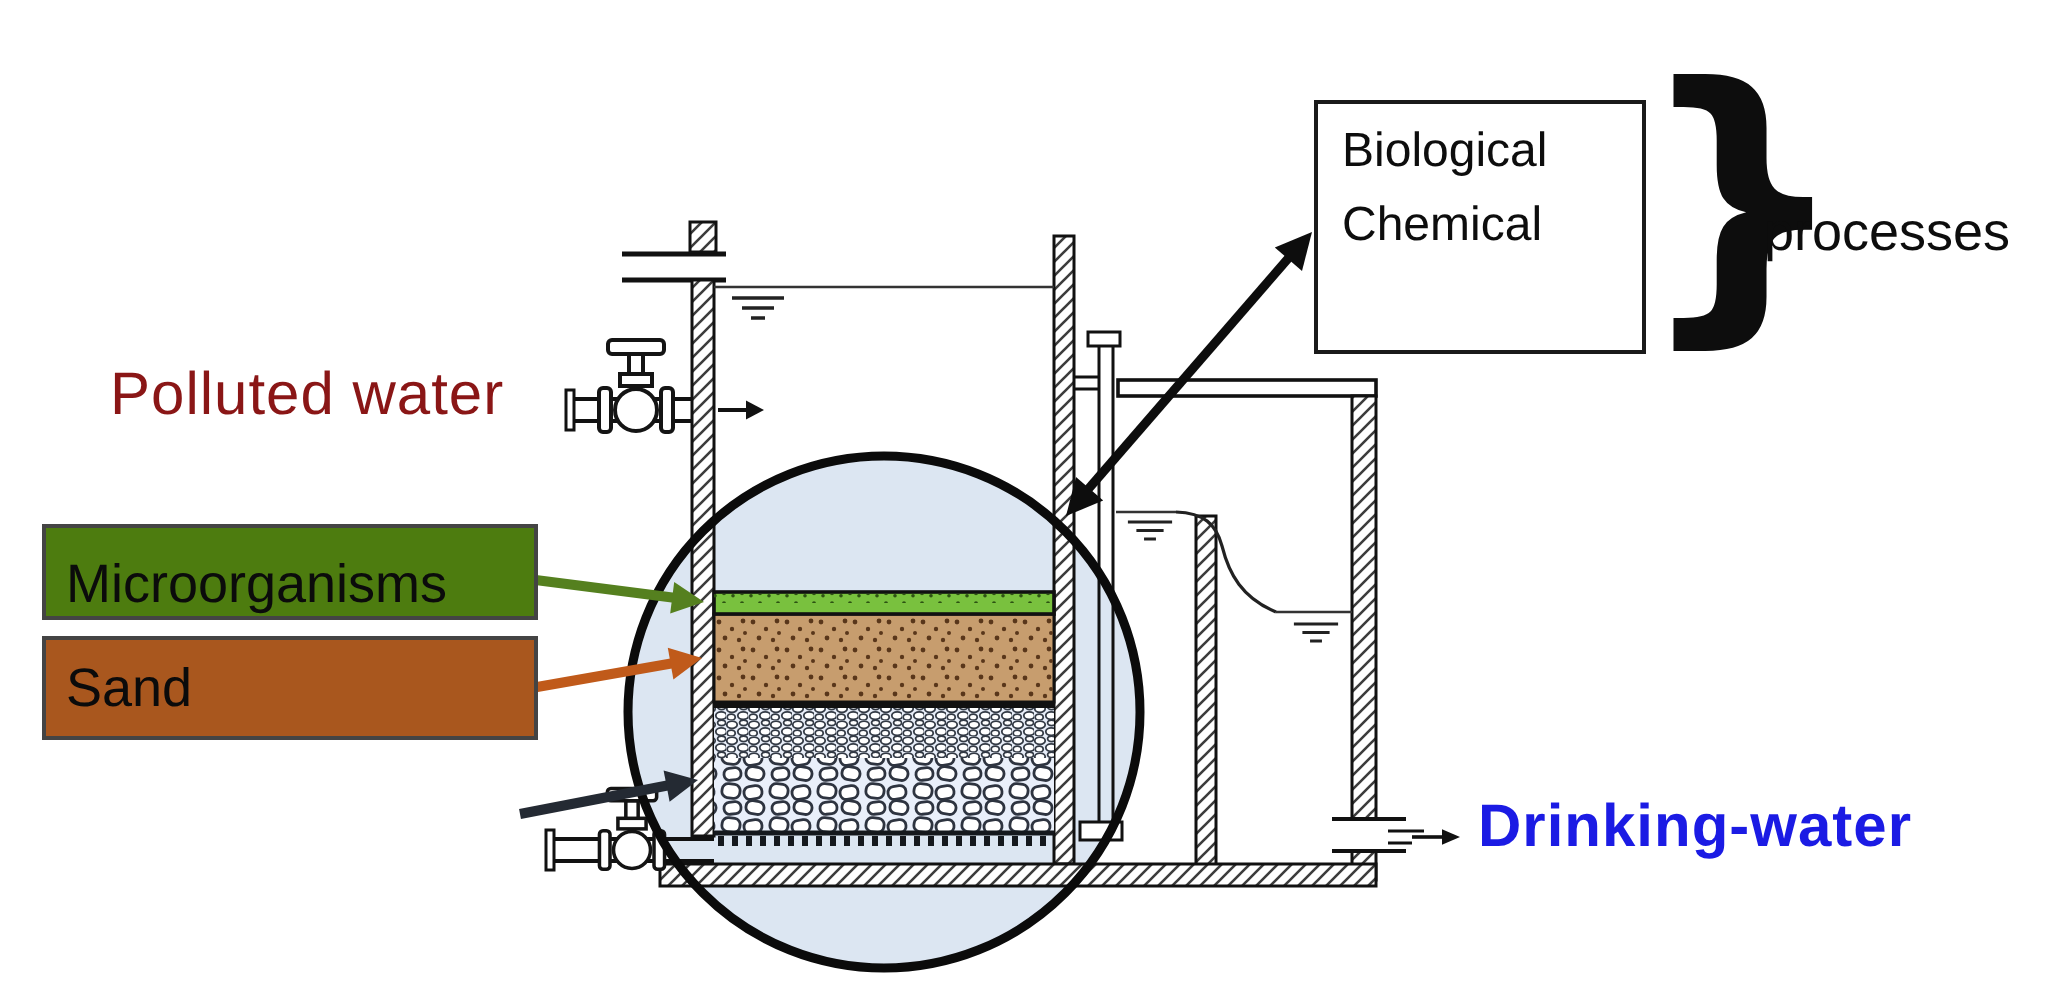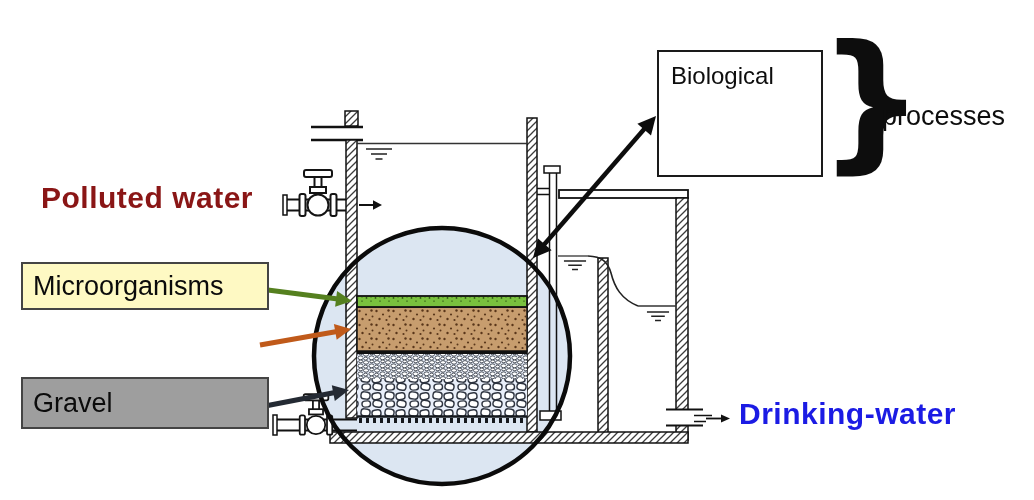--- a/index.html
+++ b/index.html
@@ -2,21 +2,21 @@
 <html><head>
 <meta charset="utf-8">
 <style>
   html,body{margin:0;padding:0;background:#fff;}
   .canvas{
     position:relative;width:1034px;height:500px;overflow:hidden;background:#fff;
     font-family:"Liberation Sans","DejaVu Sans",sans-serif;
   }
   .canvas svg.art{position:absolute;left:0;top:0;}
   .lbl{position:absolute;white-space:nowrap;color:#111;}
-  .lbl-polluted{left:41px;top:181px;font-size:30px;font-weight:bold;letter-spacing:.5px;}
+  .lbl-polluted{left:55px;top:181px;font-size:30px;font-weight:normal;letter-spacing:.5px;}
   .lbl-drinking{left:739px;top:397px;font-size:30px;font-weight:bold;letter-spacing:.5px;}
   .legend-box{
     position:absolute;left:21px;width:234px;display:flex;align-items:center;
     border:2.5px solid #444;box-sizing:content-box;padding-left:10px;
     font-size:27px;color:#0b0b0b;
   }
   .legend-micro{top:262px;height:44px;}
   .legend-sand{top:318px;height:48px;}
   .legend-gravel{top:377px;height:48px;}
   .proc-box{
@@ -178,28 +178,29 @@
     </g>
     <g fill="#0d0d0d">
       <path d="M542,247 L646,127" stroke="#0d0d0d" stroke-width="4.5"></path>
       <polygon points="533,258 551.6,250.3 538,238.5"></polygon>
       <polygon points="656,116 651,135.5 637.4,123.7"></polygon>
     </g>
   </svg>
 
   <div class="lbl lbl-polluted" style="color: rgb(138, 22, 22);">Polluted water</div>
 
-  <div class="legend-box legend-micro" style="background-color: #fef9c3;">
+  <div class="legend-box legend-micro" style="background-color: #4d7c0f; align-items: flex-end;">
     <span>Microorganisms</span>
   </div>
-  <div class="legend-box legend-gravel" style="background-color: rgb(158, 158, 158);">
-    <span>Gravel</span>
+  <div class="legend-box legend-sand" style="background-color: rgb(169, 87, 30);">
+    <span>Sand</span>
   </div>
 
   <div class="proc-box">
     <div>Biological</div>
+    <div>Chemical</div>
   </div>
   <div class="brace">}</div>
   <div class="lbl lbl-processes">processes</div>
 
   <div class="lbl lbl-drinking" style="color: rgb(27, 27, 228);">Drinking-water</div>
 
 </div>
 
 </body></html>

